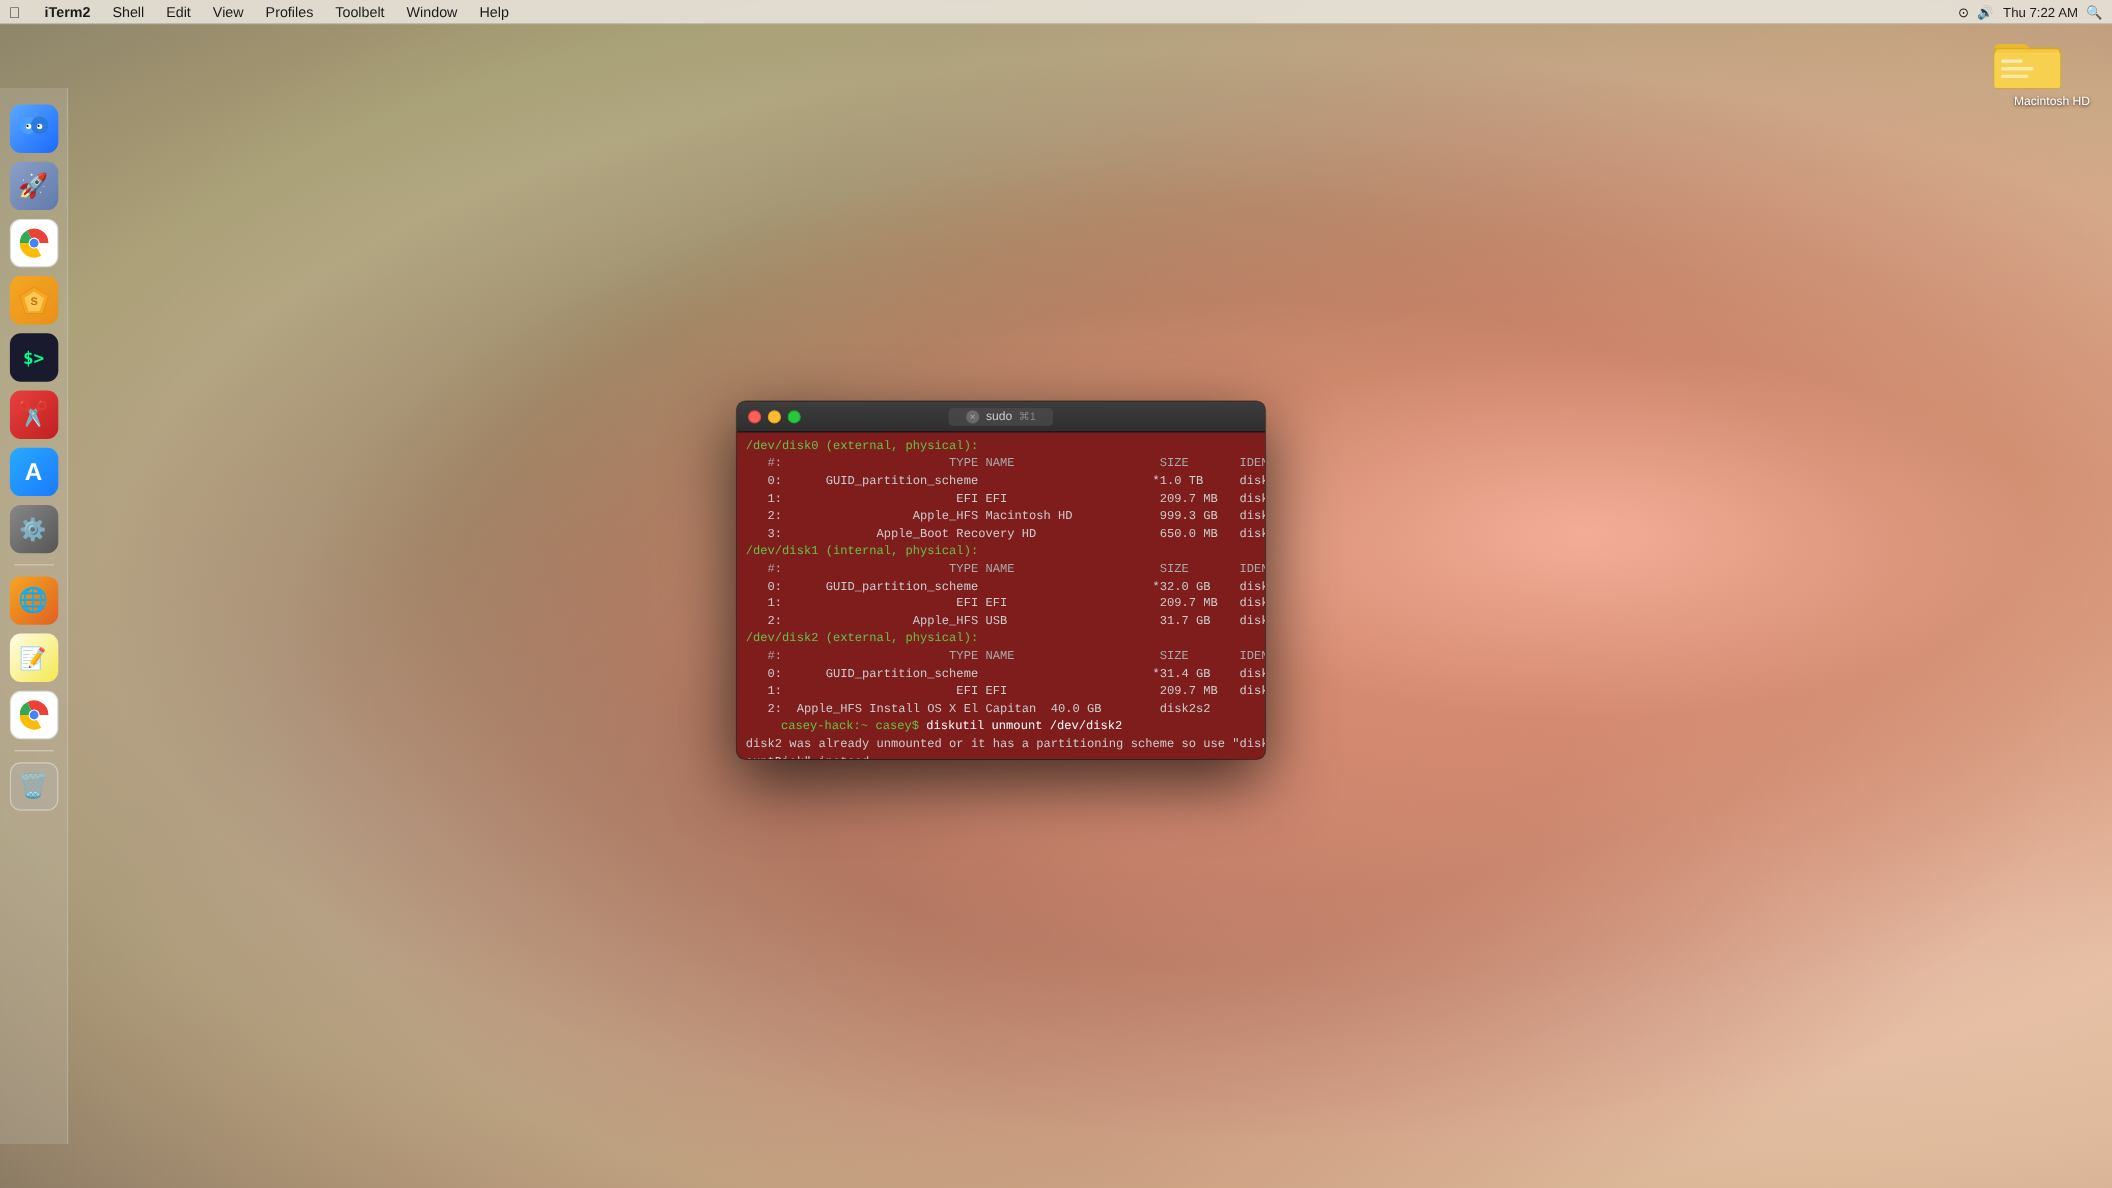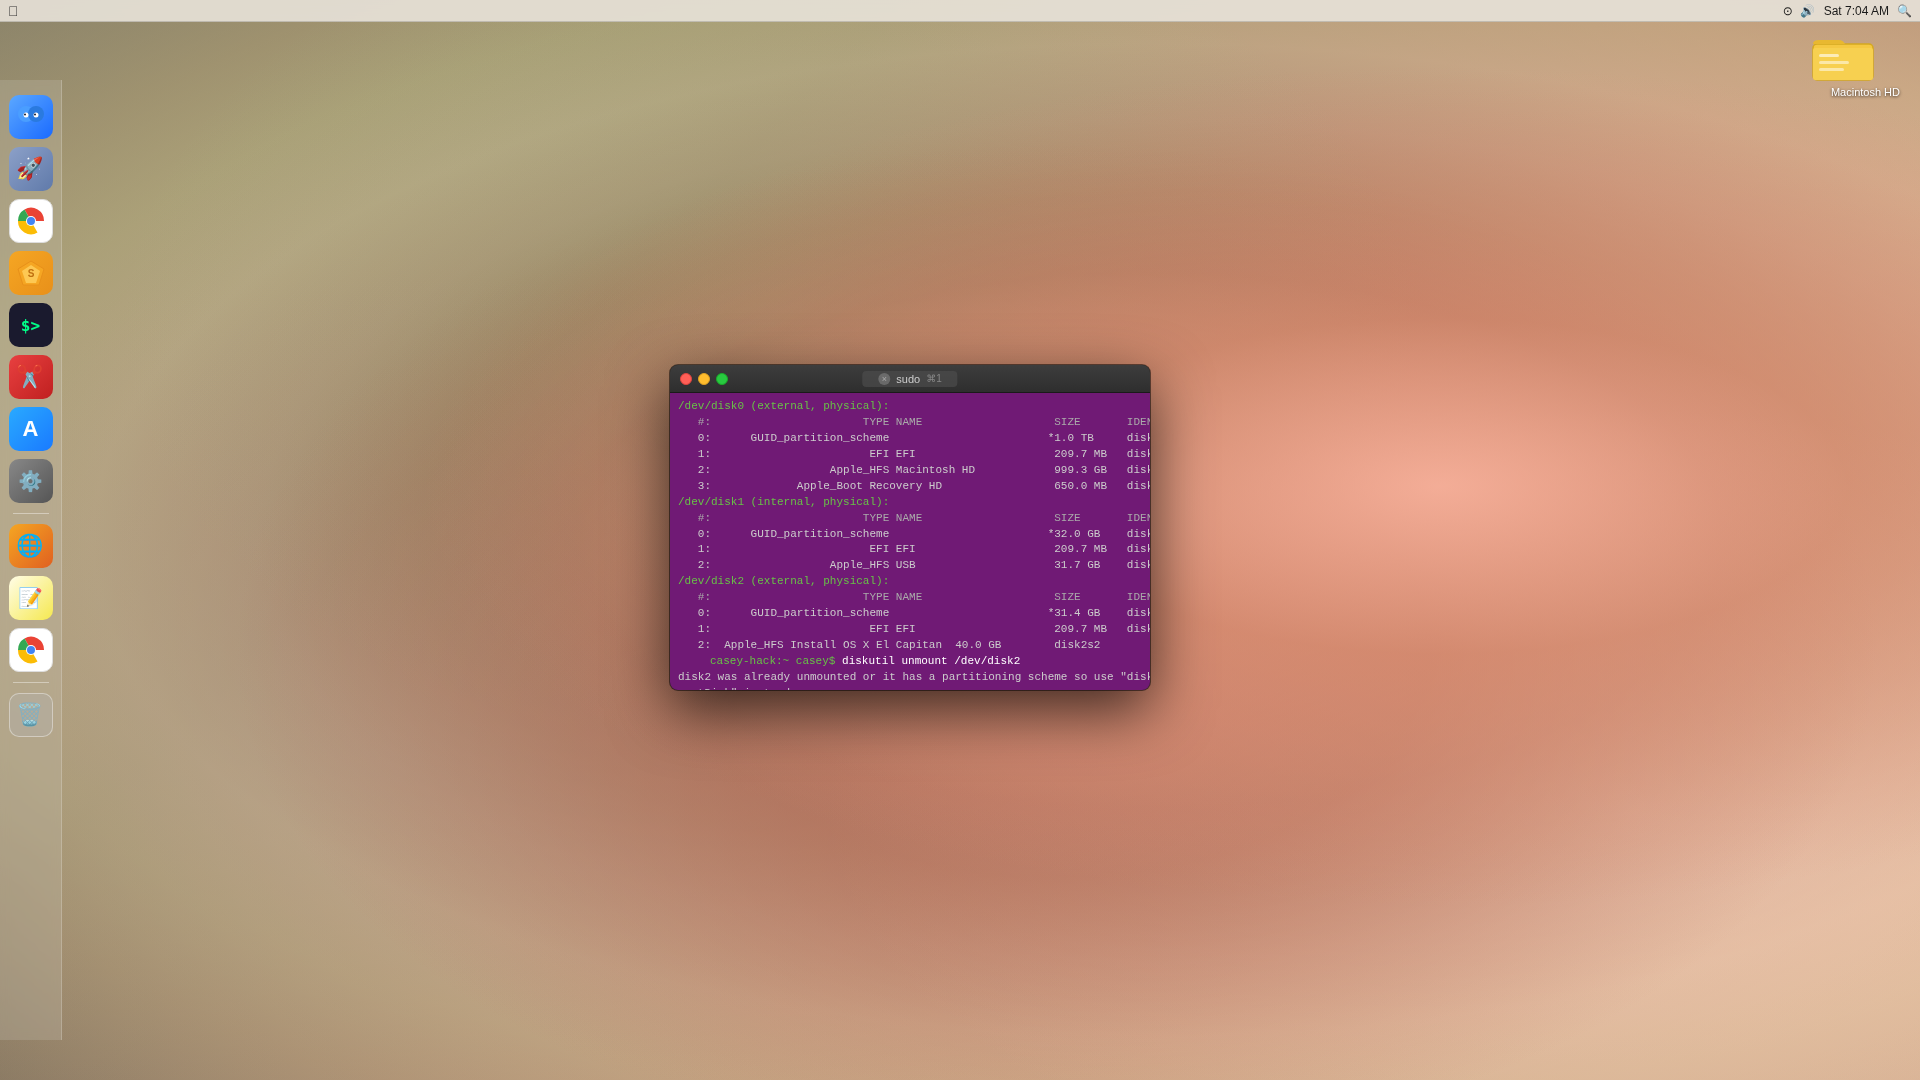--- a/index.html
+++ b/index.html
@@ -243,21 +243,21 @@
 
     
     #terminal-content {
       flex: 1;
       overflow: hidden;
       padding: 6px 8px;
       font-family: "Menlo", "Monaco", "Courier New", monospace;
       font-size: 11px;
       line-height: 1.5;
       color: #cccccc;
-      background: #701a75;
+      background: #7f1d1d;
     }
 
     .term-line {
       white-space: pre;
       line-height: 1.45;
     }
 
     .term-prompt { color: #68c147; margin-left: 32px; }
     .term-cmd { color: #ffffff; text-align: center; }
     .term-output { color: #cccccc; }
@@ -274,24 +274,34 @@
       height: 52px;
     }
   </style>
 </head>
 <body>
 
 <div id="desktop">
 
   <div id="menubar">
     <span class="apple-logo"></span>
+    <div class="menu-items">
+      <span class="menu-item app-name">iTerm2</span>
+      <span class="menu-item">Shell</span>
+      <span class="menu-item">Edit</span>
+      <span class="menu-item">View</span>
+      <span class="menu-item">Profiles</span>
+      <span class="menu-item">Toolbelt</span>
+      <span class="menu-item">Window</span>
+      <span class="menu-item">Help</span>
+    </div>
     <div class="right-items">
       <span>⊙</span>
       <span>🔊</span>
-      <span>Sat 7:04 AM</span>
+      <span>Thu 7:22 AM</span>
       <span>🔍</span>
     </div>
   </div>
 
   <div id="dock">
 
     <div class="dock-icon finder">
       <svg width="30" height="30" viewBox="0 0 30 30">
         <circle cx="10" cy="12" r="8" fill="#4a9eff"></circle>
         <circle cx="20" cy="12" r="8" fill="#2a7adf"></circle>

